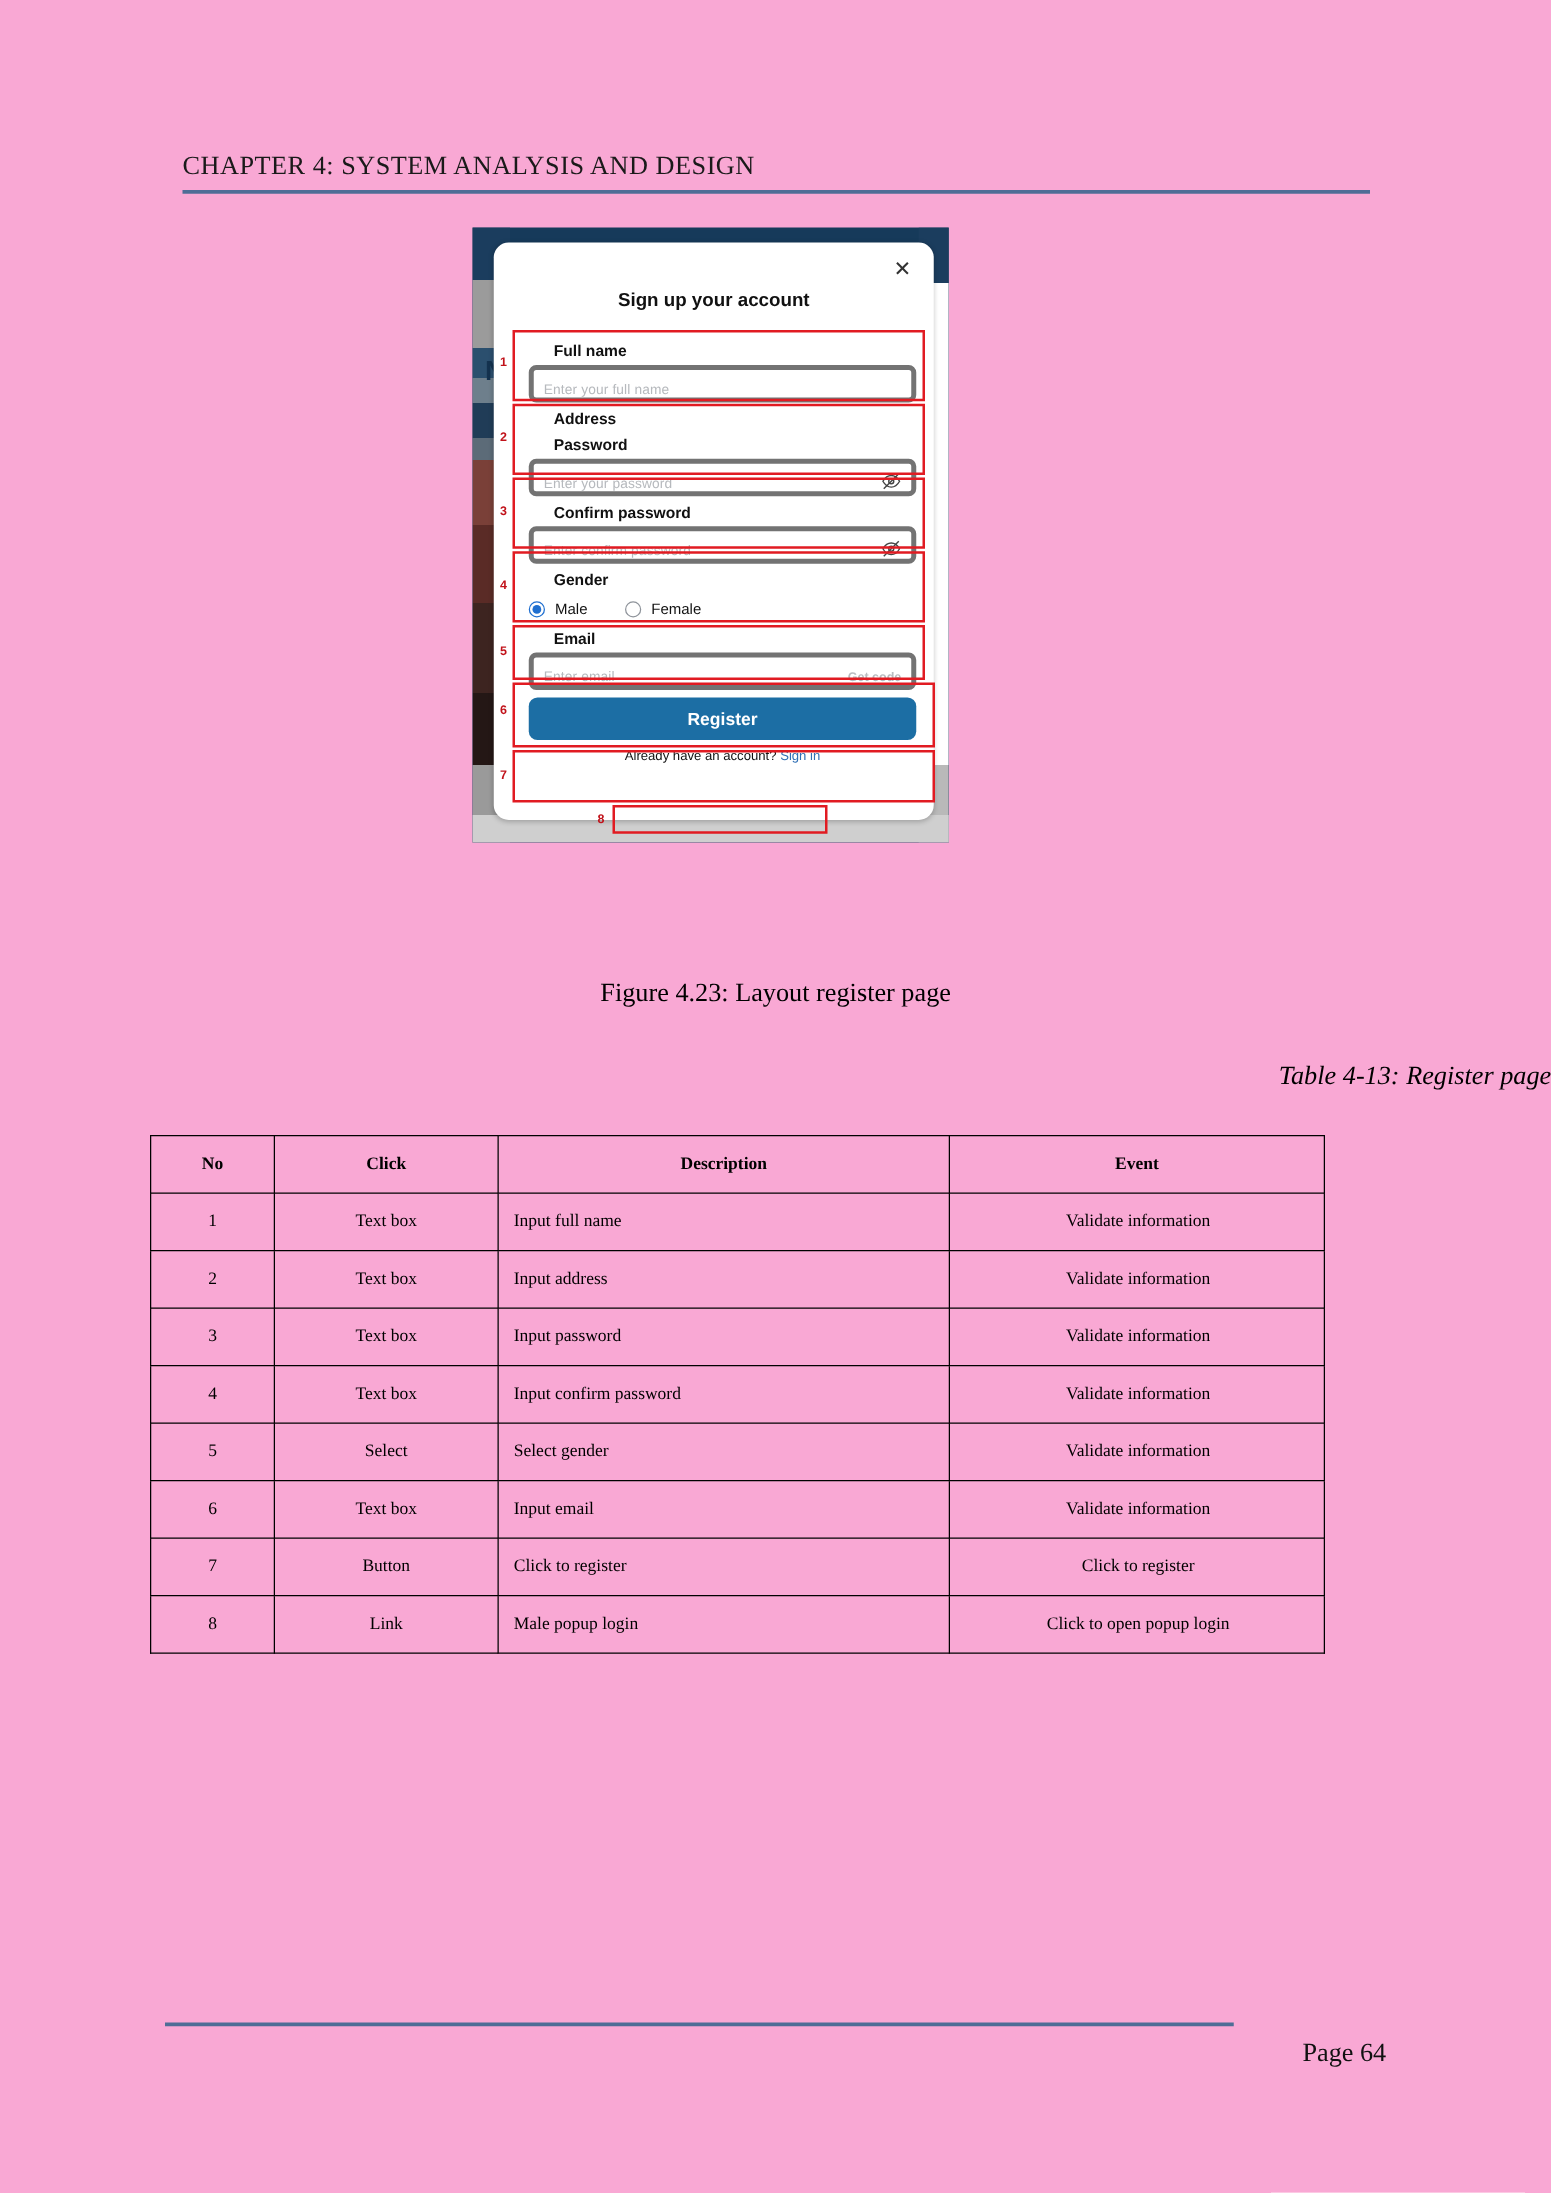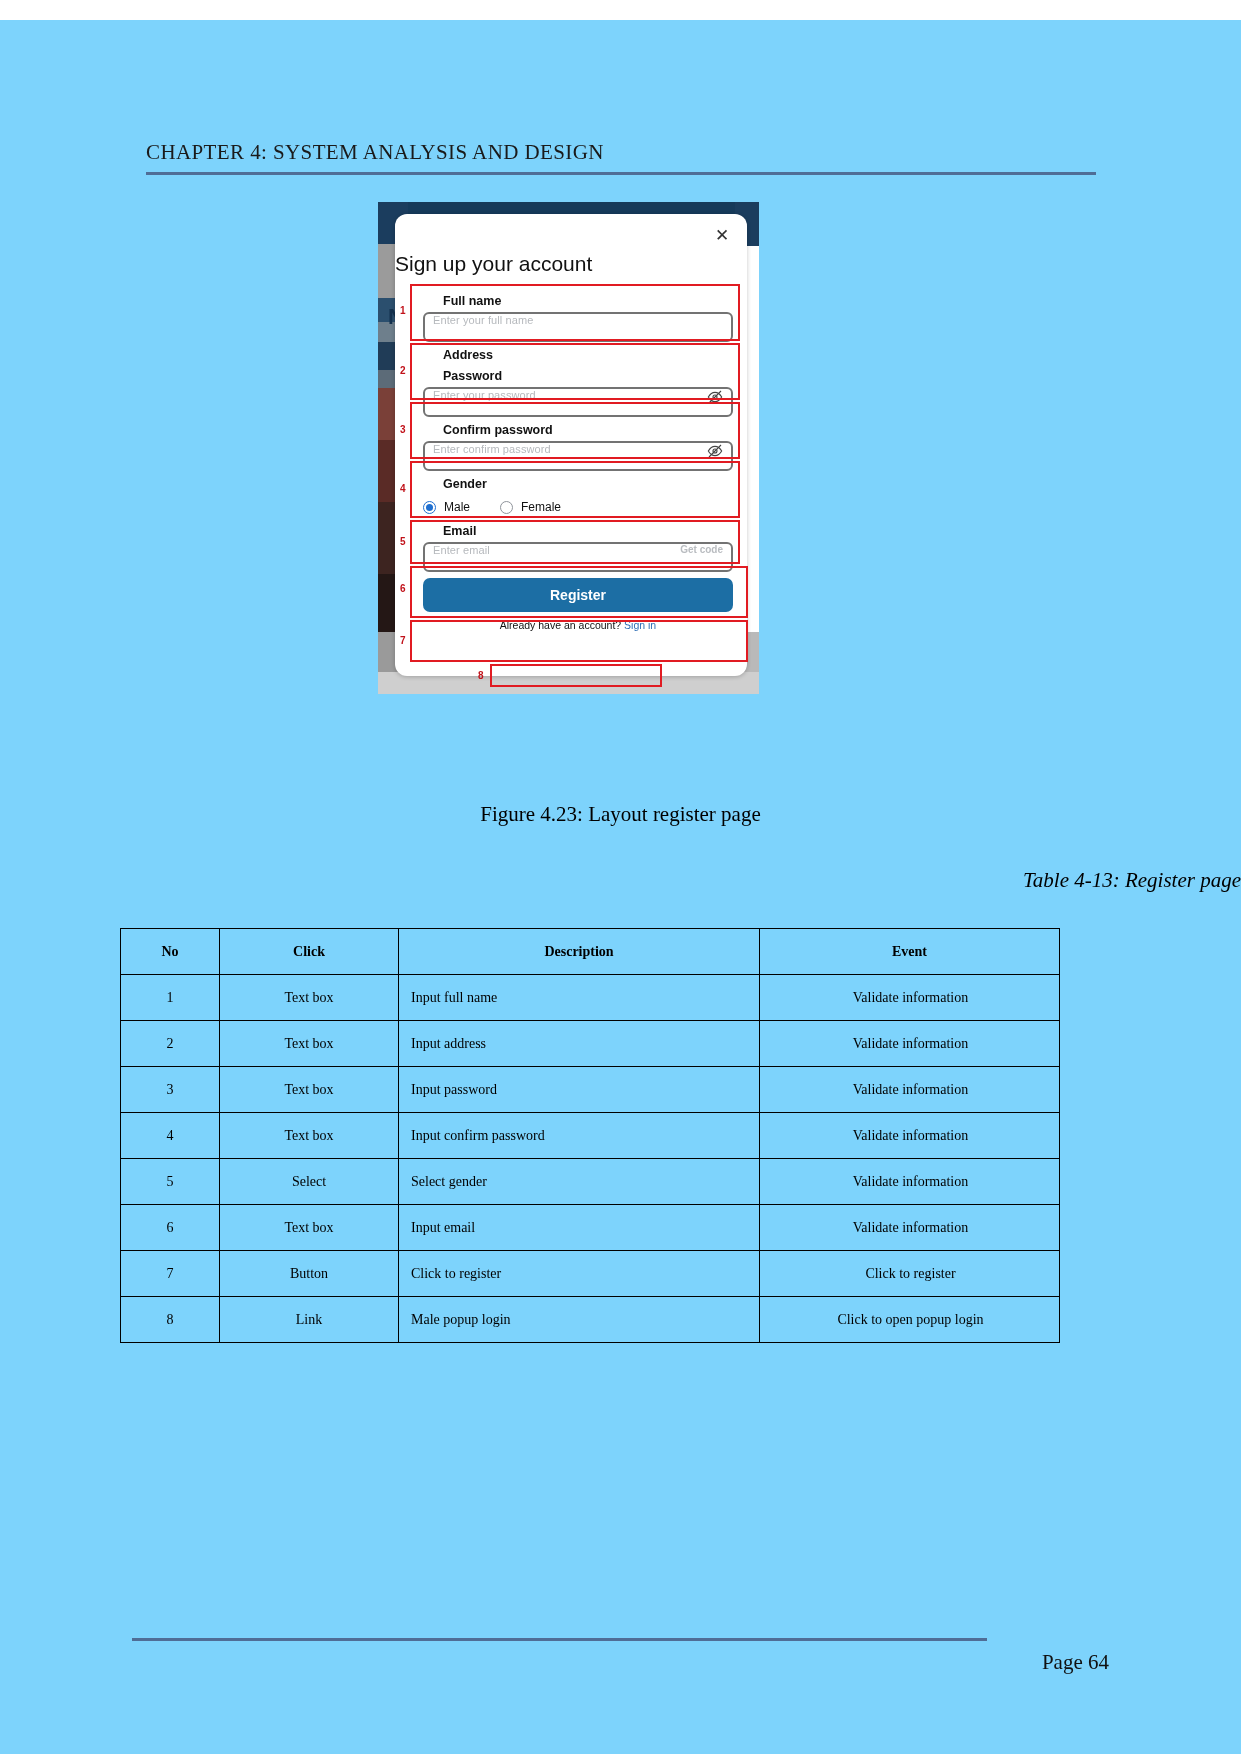--- a/index.html
+++ b/index.html
@@ -13,22 +13,21 @@
     position: relative;
     font-family: "Liberation Serif", serif;
     color: #000000;
     overflow: hidden;
   }
 
   
   .page {
     position: absolute;
     inset: 0;
-    background: #7dd3fc;
-    margin-top: 20px;
+    background: #f9a8d4;
   }
 
   
   .doc-header {
     position: absolute;
     left: 146px;
     top: 120px;
     width: 950px;
   }
   .doc-header-text {
@@ -137,23 +136,23 @@
     font-size: 17px;
     color: #333;
     cursor: pointer;
     user-select: none;
   }
   .modal-title {
     position: absolute;
     left: 0;
     right: 0;
     top: 38px;
-    text-align: left;
-    font-size: 21px;
-    font-weight: 400;
+    text-align: center;
+    font-size: 15px;
+    font-weight: 700;
     color: #111;
   }
 
   .form-area {
     position: absolute;
     left: 28px;
     top: 80px;
     width: 310px;
   }
   .field-group { position: relative; margin-bottom: 6px; }
@@ -161,25 +160,25 @@
     font-size: 12.5px;
     font-weight: 700;
     color: #111;
     margin-bottom: 3px;
     line-height: 15px;
     padding-left: 20px;
   }
   .field-input {
     position: relative;
     height: 30px;
-    border: 2px solid #737373;
+    border: 4px solid #737373;
     border-radius: 6px;
     background: #fff;
     display: flex;
-    align-items: flex-start;
+    align-items: flex-end;
     padding: 0 8px;
     box-sizing: border-box;
   }
   .field-placeholder {
     font-size: 11px;
     color: #b6b9bd;
     letter-spacing: .1px;
     flex: 1;
   }
   .eye-icon {

